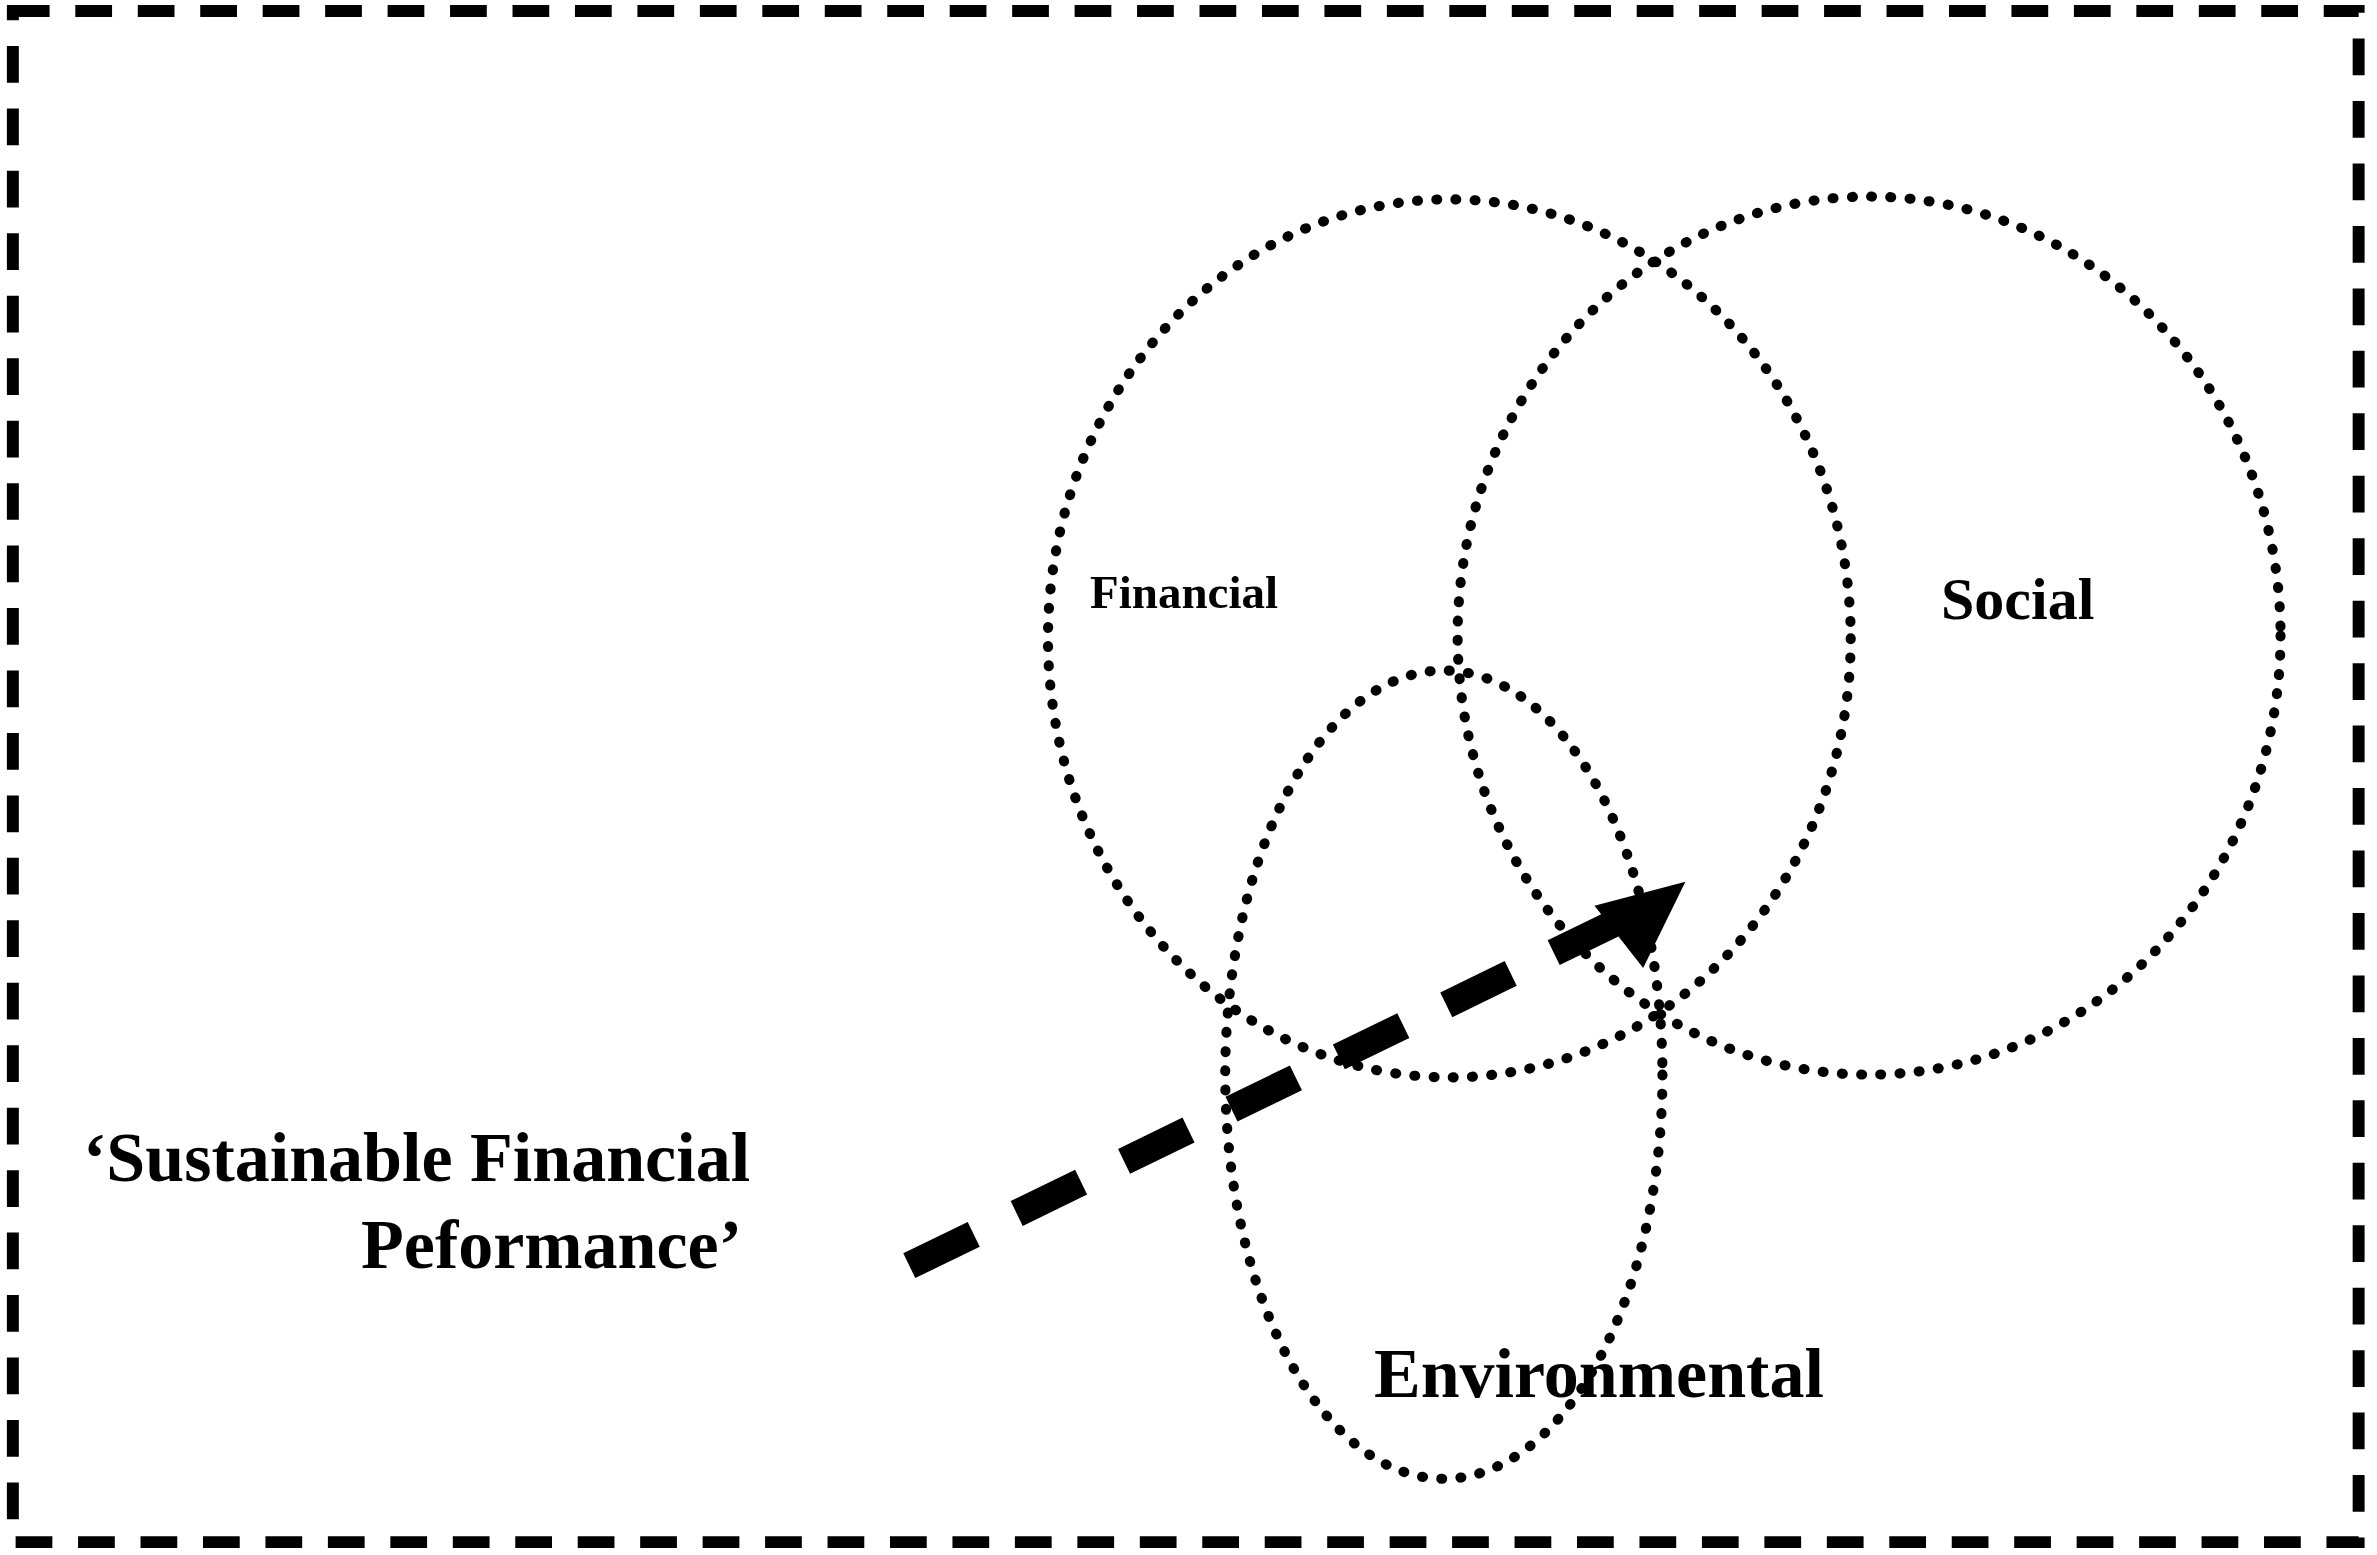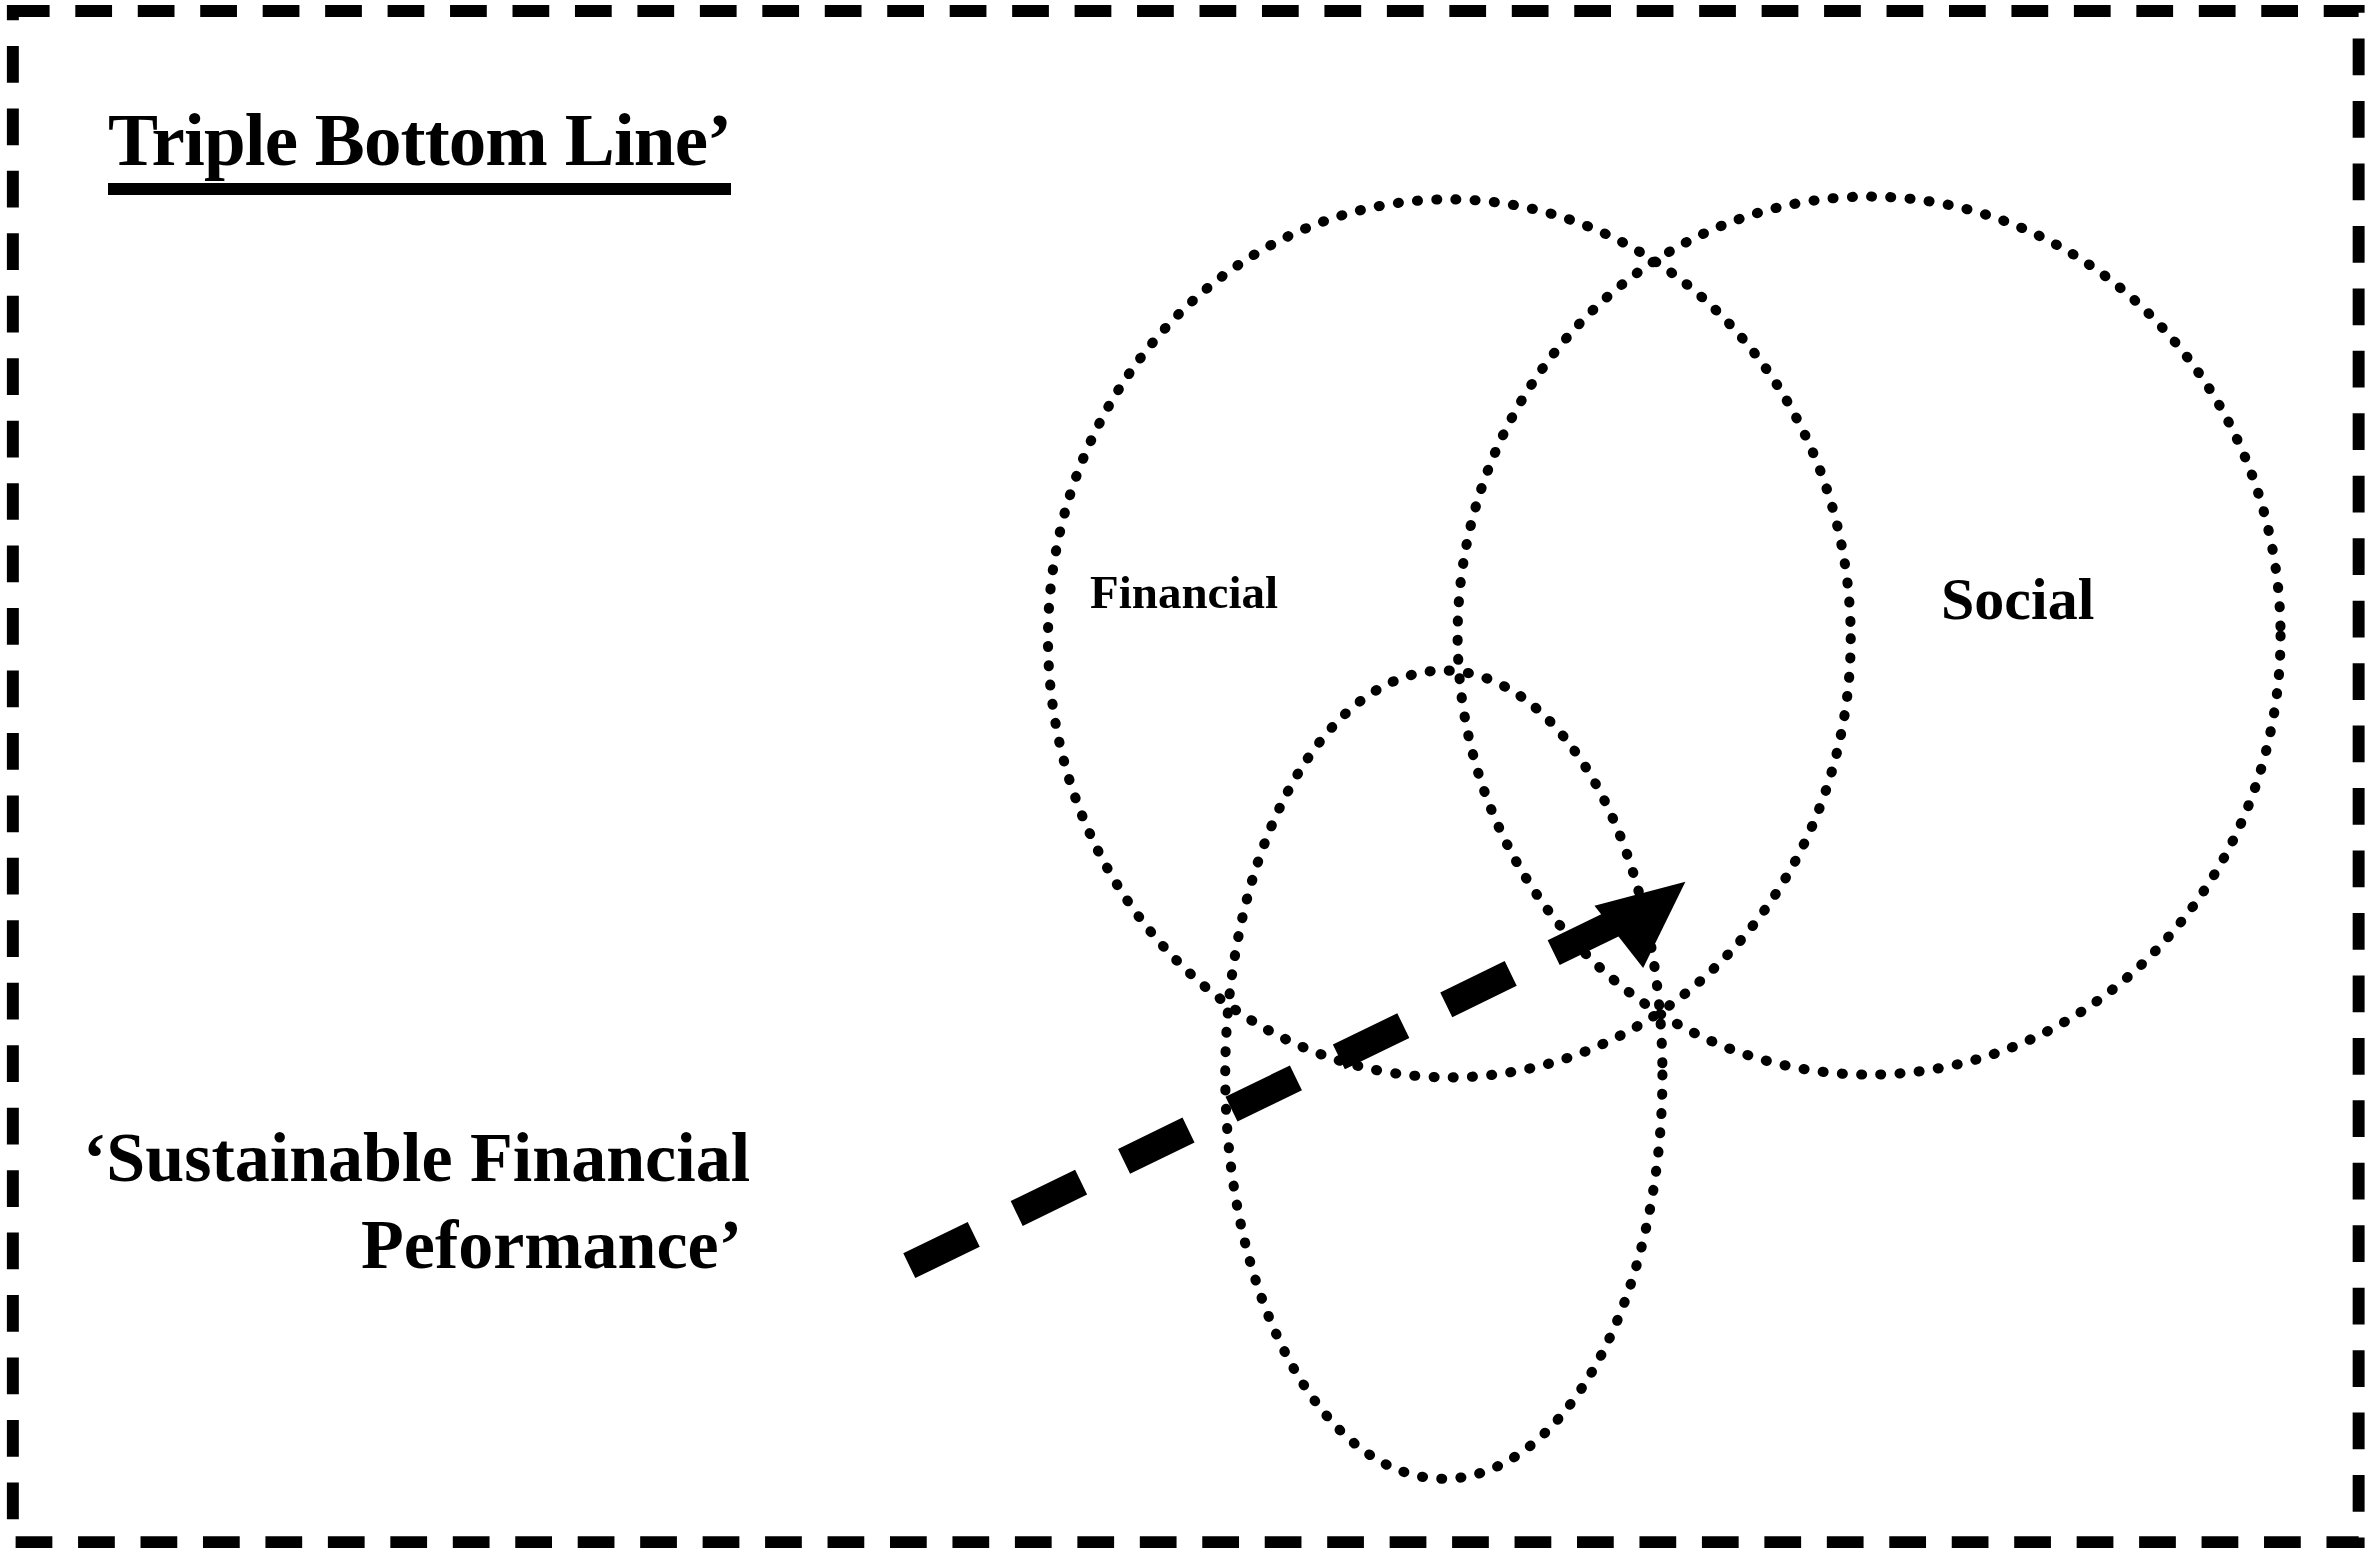--- a/index.html
+++ b/index.html
@@ -79,26 +79,26 @@
 
     <ellipse cx="2035" cy="692" rx="448" ry="478" fill="none" stroke="#000000" stroke-width="11" stroke-linecap="round" stroke-dasharray="1 20"></ellipse>
 
     <ellipse cx="1572" cy="1170" rx="238" ry="440" fill="none" stroke="#000000" stroke-width="11" stroke-linecap="round" stroke-dasharray="1 20"></ellipse>
 
     <line x1="990" y1="1378" x2="1766" y2="1001" stroke="#000000" stroke-width="30" stroke-dasharray="78 52"></line>
 
     <polygon points="1835,960 1736,986 1789,1054" fill="#000000"></polygon>
   </svg>
 
-  <div class="txt" id="title-text">Triple Bottom Line’</div>
 
   <div class="txt" id="label-financial">Financial</div>
 
   <div class="txt" id="label-social">Social</div>
 
+  <div class="txt" id="label-environmental">Environmental</div>
 
   <div class="txt" id="caption-block">
     <span class="cap-line" id="caption-line-1">‘Sustainable Financial</span>
     <span class="cap-line" id="caption-line-2">Peformance’</span>
   </div>
 
 </div>
 
 
 </body></html>

